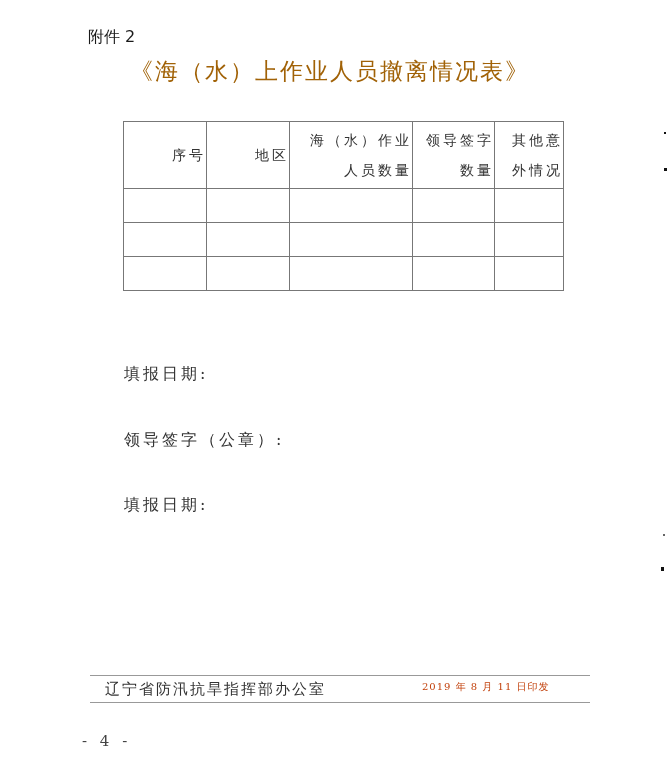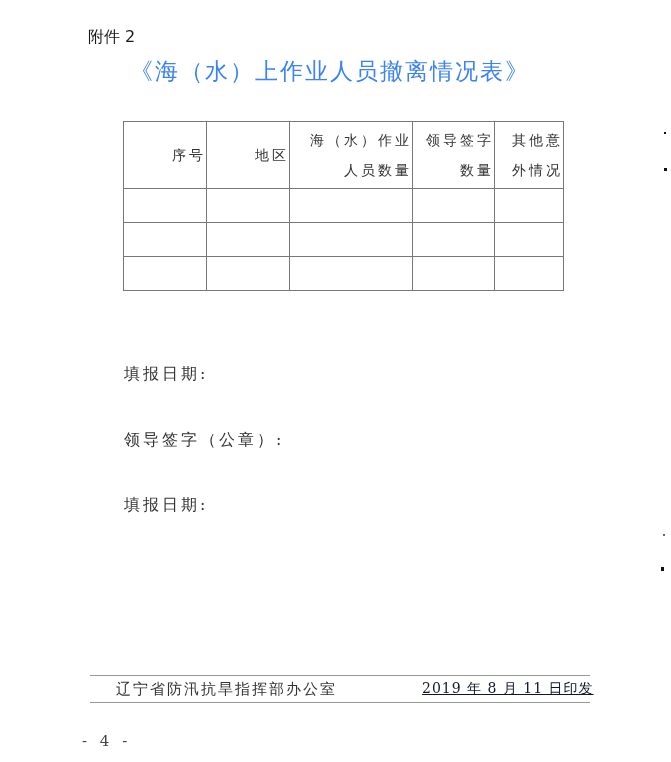--- a/index.html
+++ b/index.html
@@ -1,32 +1,32 @@
 <!DOCTYPE html>
 <html><head>
 <meta charset="utf-8">
 <style>
   html, body { margin:0; padding:0; background:#ffffff; }
   body { width:671px; height:762px; position:relative; overflow:hidden;
          font-family: "DejaVu Serif", "Liberation Serif", serif; color:#222; }
   .attachment { position:absolute; left:88px; top:27px; font-size:16px;
                 font-family:"DejaVu Sans","Liberation Sans",sans-serif; color:#1a1a1a; }
   .title { position:absolute; left:130px; top:56px; font-size:23px; letter-spacing:2px;
-           font-family:"DejaVu Sans","Liberation Sans",sans-serif; color:#3b82f6; white-space:nowrap; }
+           font-family:"DejaVu Sans","Liberation Sans",sans-serif; color:#a16207; white-space:nowrap; }
   table.form { position:absolute; left:123px; top:121px; border-collapse:collapse;
                font-size:14px; color:#333; }
   table.form td, table.form th { border:1px solid #777; padding:0; text-align:right;
                font-weight:normal; letter-spacing:3px; }
   table.form th { height:66px; line-height:30px; }
   table.form td { height:33px; }
   .c1 { width:82px; } .c2 { width:82px; } .c3 { width:122px; } .c4 { width:81px; } .c5 { width:68px; }
   .field { position:absolute; left:124px; font-size:16px; letter-spacing:3px; color:#333; }
   .footer-line { position:absolute; left:90px; width:500px; height:1px; background:#999; }
-  .footer-org { position:absolute; left:116px; top:680px; font-size:15px; letter-spacing:2px; color:#333; }
-  .footer-date { position:absolute; left:422px; top:680px; font-size:14px; letter-spacing:1px; color:#0f172a;text-decoration:underline; }
+  .footer-org { position:absolute; left:105px; top:680px; font-size:15px; letter-spacing:2px; color:#333; }
+  .footer-date { position:absolute; left:422px; top:680px; font-size:10px; letter-spacing:1px; color:#c2410c; }
   .page-no { position:absolute; left:82px; top:732px; font-size:15px; color:#444; letter-spacing:4px; }
   .speck { position:absolute; background:#111; }
 </style>
 </head>
 <body>
 
 <div class="attachment">附件 2</div>
 <div class="title">《海（水）上作业人员撤离情况表》</div>
 
 <table class="form">

